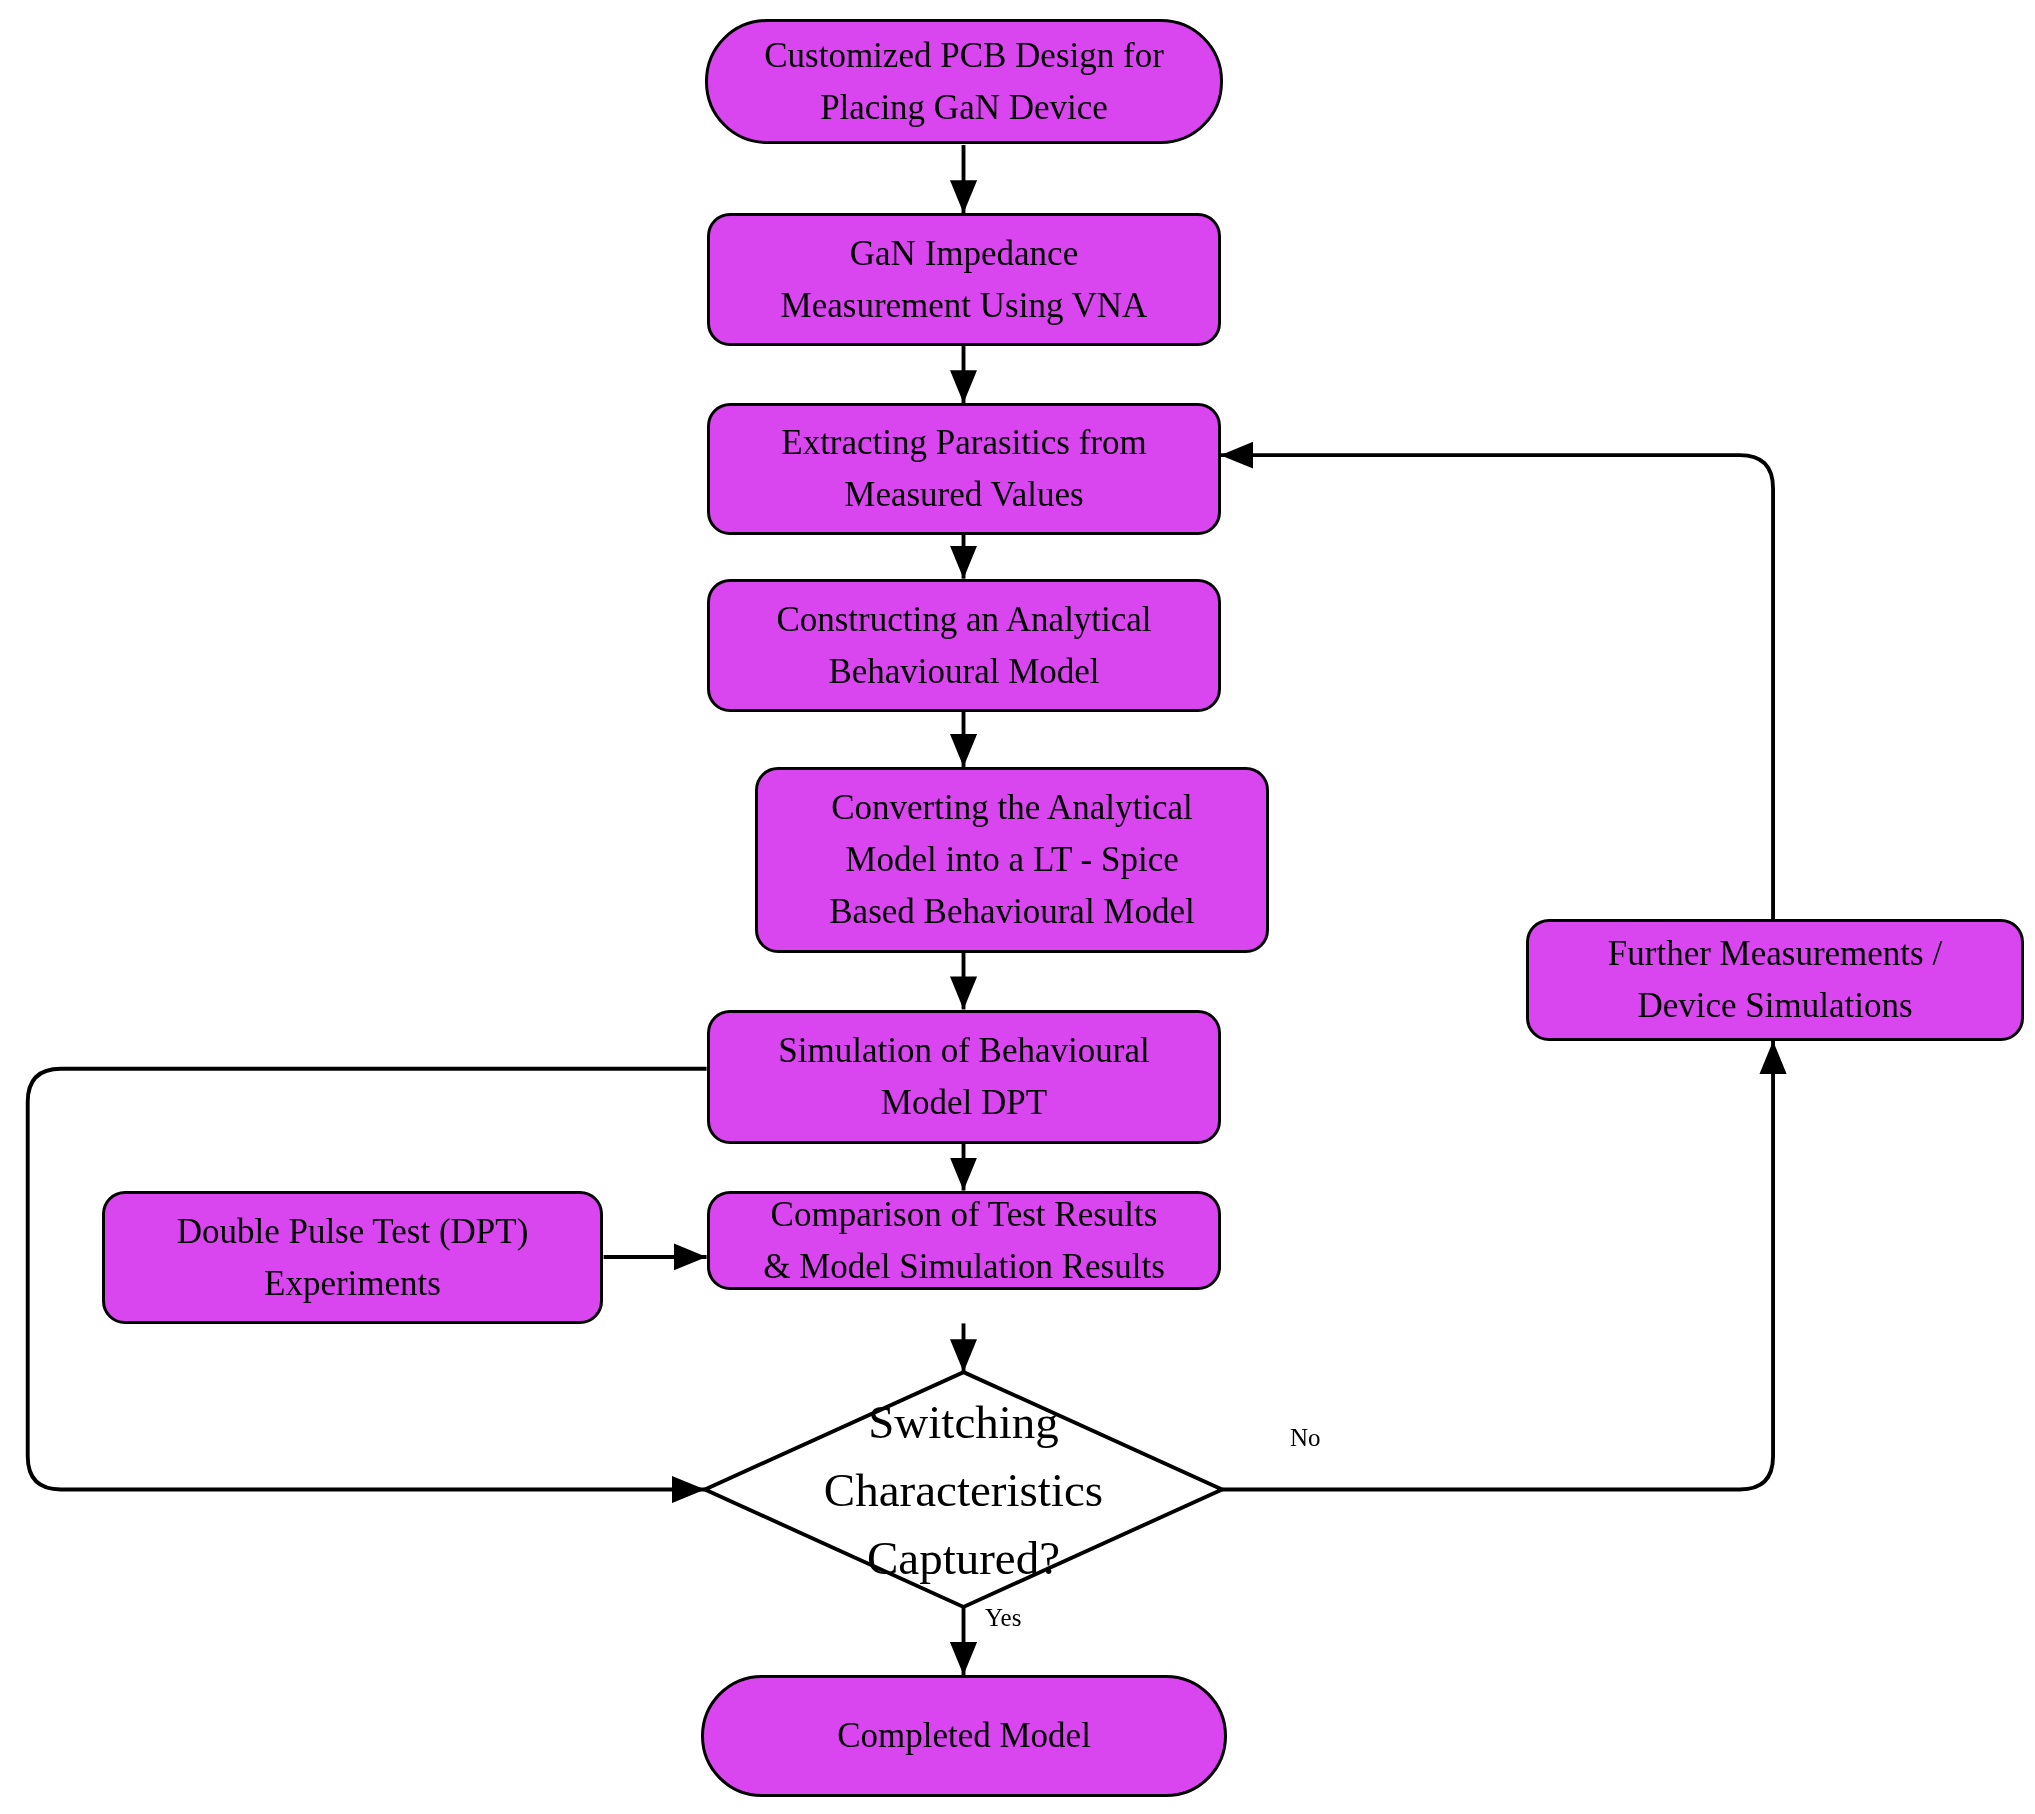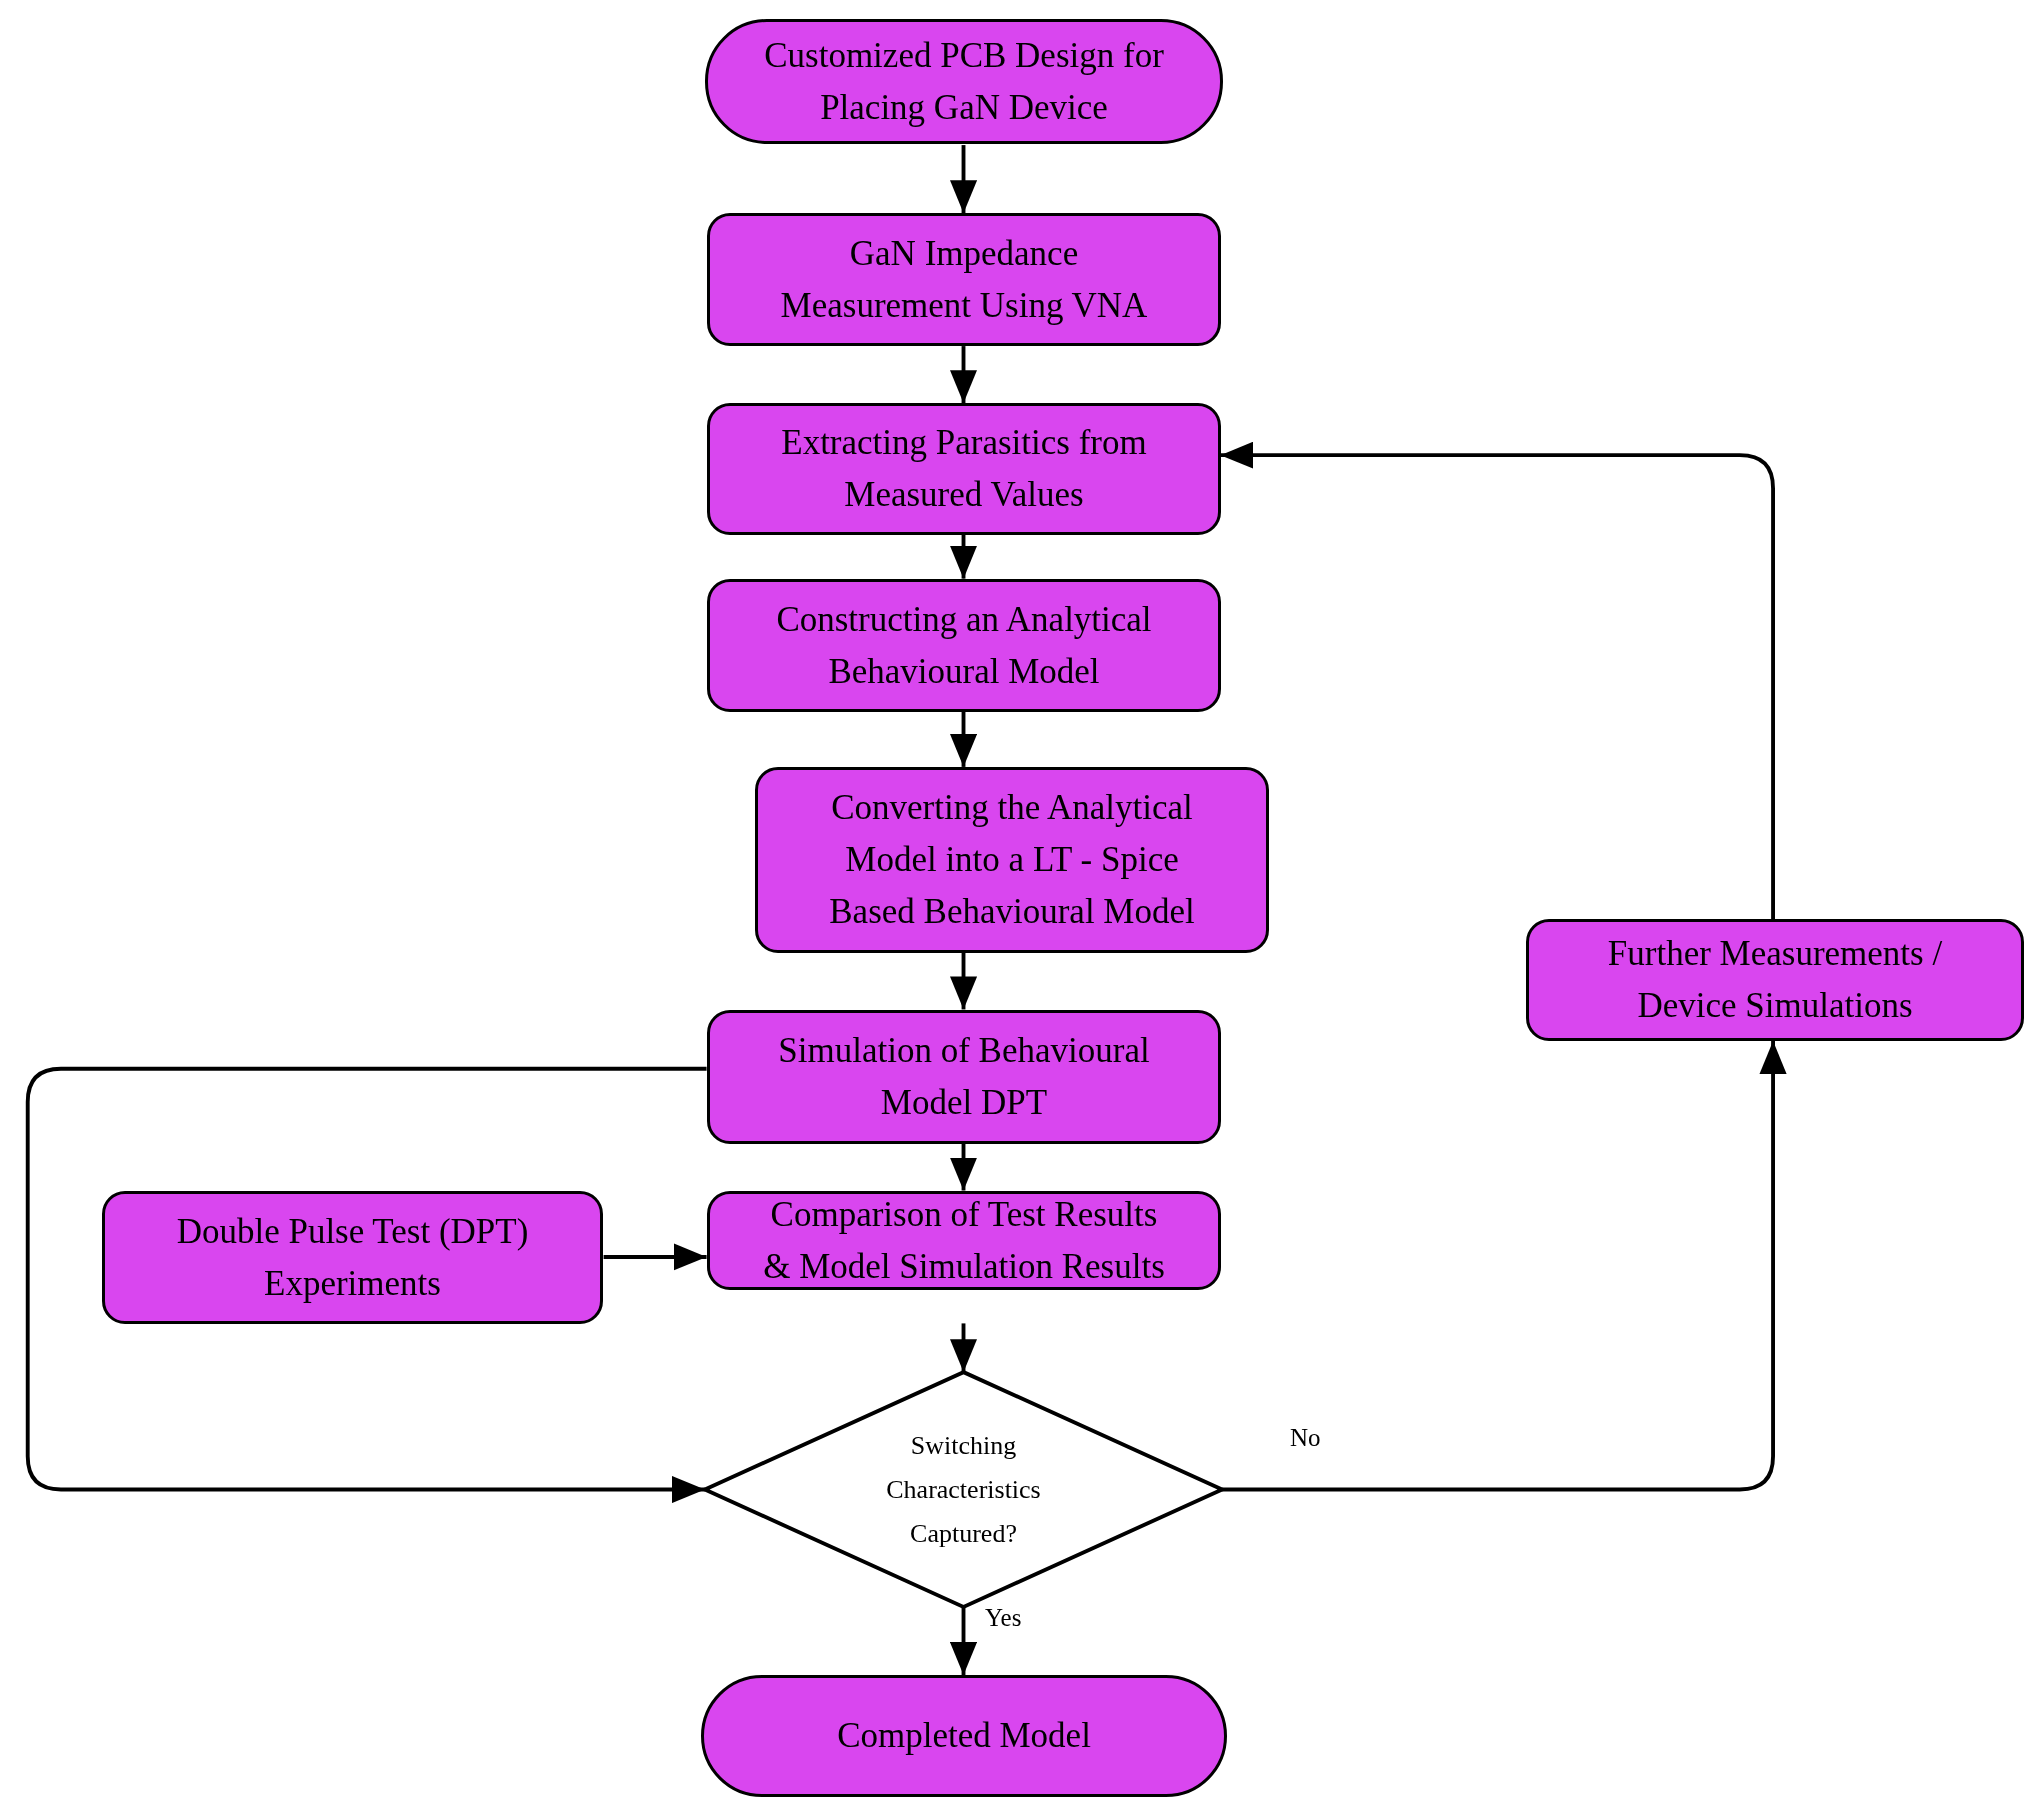--- a/index.html
+++ b/index.html
@@ -37,22 +37,22 @@
   }
   .process { border-radius: 23px; }
   .terminator { border-radius: 62px; }
   .diamond-text {
     position: absolute;
     display: flex;
     align-items: center;
     justify-content: center;
     text-align: center;
     white-space: pre-line;
-    font-size: 26px;
-    line-height: 44px;
+    font-size: 47px;
+    line-height: 68px;
     background: transparent;
     border: none;
     z-index: 3;
   }
   .edge-label {
     position: absolute;
     font-size: 25px;
     line-height: 39px;
     white-space: nowrap;
     z-index: 3;

